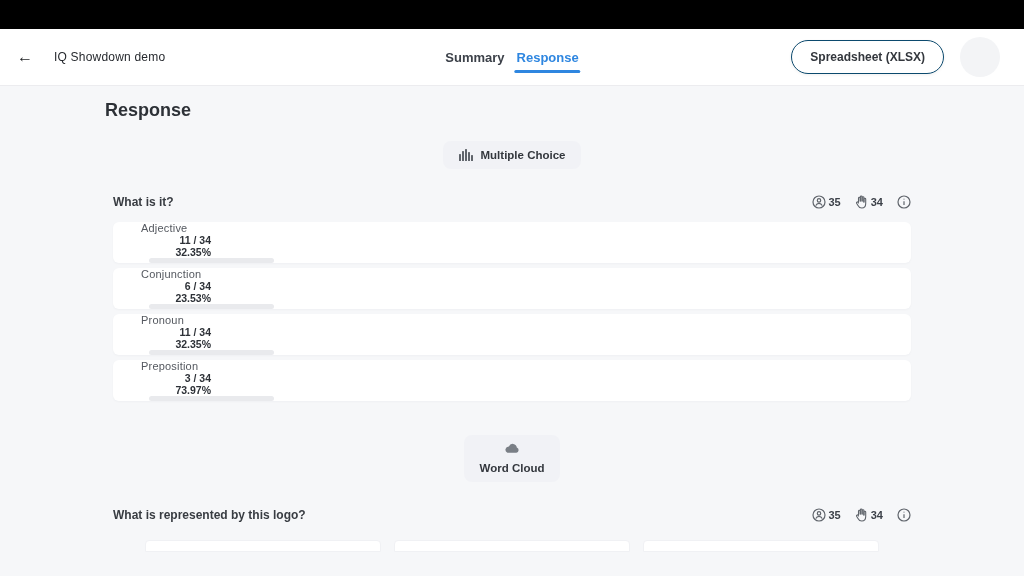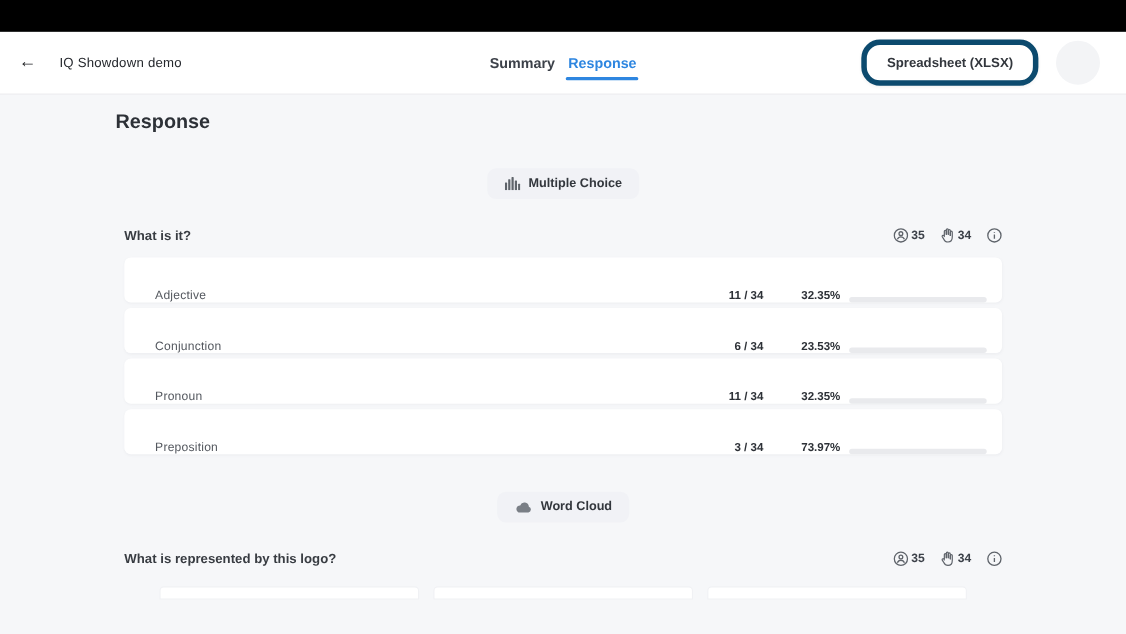--- a/index.html
+++ b/index.html
@@ -31,59 +31,60 @@
     background:none; border:none; font-family:inherit;
   }
   .tab.active { color:#2e86e0; }
   .tab.active::after {
     content:""; position:absolute; left:-2px; right:-2px; bottom:12px;
     height:3px; background:#2e86e0; border-radius:2px;
   }
   .header-right { margin-left:auto; display:flex; align-items:center; gap:16px; }
   .export-btn {
     font-family:inherit; font-size:12px; font-weight:700; color:#33373d;
-    background:#fff; border:5px solid #0c4a6e; border-radius:17px;
+    background:#fff; border:1px solid #0c4a6e; border-radius:17px;
     padding:9px 18px; cursor:pointer;
     box-shadow:0 1px 3px rgba(60,64,70,.08);
   }
   .avatar { width:40px; height:40px; border-radius:50%; background:#f3f4f6; cursor:pointer; }
 
   .content { width:798px; margin:0 auto; position:relative; }
   .page-title { font-size:18px; font-weight:700; color:#2d3137; padding:15px 0 0 0; margin-left:-8px; }
 
   .type-badge {
     display:flex; align-items:center; gap:8px; width:max-content;
-    margin:32px auto 0 auto; background:#f1f2f6; border-radius:8px;
+    margin:20px auto 0 auto; background:#f1f2f6; border-radius:8px;
     padding:8px 16px; font-size:11.5px; font-weight:700; color:#33373d;
   }
   .type-badge svg { display:block; }
 
   .question-bar { display:flex; align-items:center; margin-top:26px; }
   .question-text { font-size:12px; font-weight:700; color:#383c42; }
   .question-stats { margin-left:auto; display:flex; align-items:center; gap:14px; }
   .stat { display:flex; align-items:center; gap:3px; font-size:11px; font-weight:700; color:#3c4149; }
   .stat svg { display:block; }
   .info-btn { border:none; background:none; padding:0; cursor:pointer; display:flex; }
 
   .rows { margin-top:13px; display:flex; flex-direction:column; gap:5px; }
   .answer-row {
     background:#fff; border-radius:6px; height:41px;
-    display:flex; align-items:flex-end; padding:0 14px 0 28px;
+    display:flex; align-items:flex-start; padding:0 14px 0 28px;
     box-shadow:0 1px 2px rgba(120,125,135,.05);
+    flex-direction:column;
   }
   .answer-label { font-size:11px; color:#54585f; flex:1; letter-spacing:.2px; }
   .answer-count { font-size:10.5px; font-weight:700; color:#2d3137; min-width:70px; text-align:right; }
   .answer-pct { font-size:10.5px; font-weight:700; color:#2d3137; min-width:66px; text-align:right; margin-left:4px; }
   .bar-track {
     width:125px; height:5px; background:#e9eaed; border-radius:3px;
     margin-left:8px; overflow:hidden; position:relative;
   }
   .bar-fill { height:100%; background:#2378cf; border-radius:3px; }
 
-  .wc-badge-wrap { margin-top:34px; }
+  .wc-badge-wrap { margin-top:34px;flex-direction:column; }
   .placeholder-cards { display:flex; gap:13px; margin-top:18px; padding-left:32px; }
   .ph-card {
     width:236px; height:12px; background:#fff; border:1px solid #f0f1f4;
     border-radius:4px 4px 0 0;
   }
 </style>
 </head>
 <body>
 
 <div class="topbar"></div>

